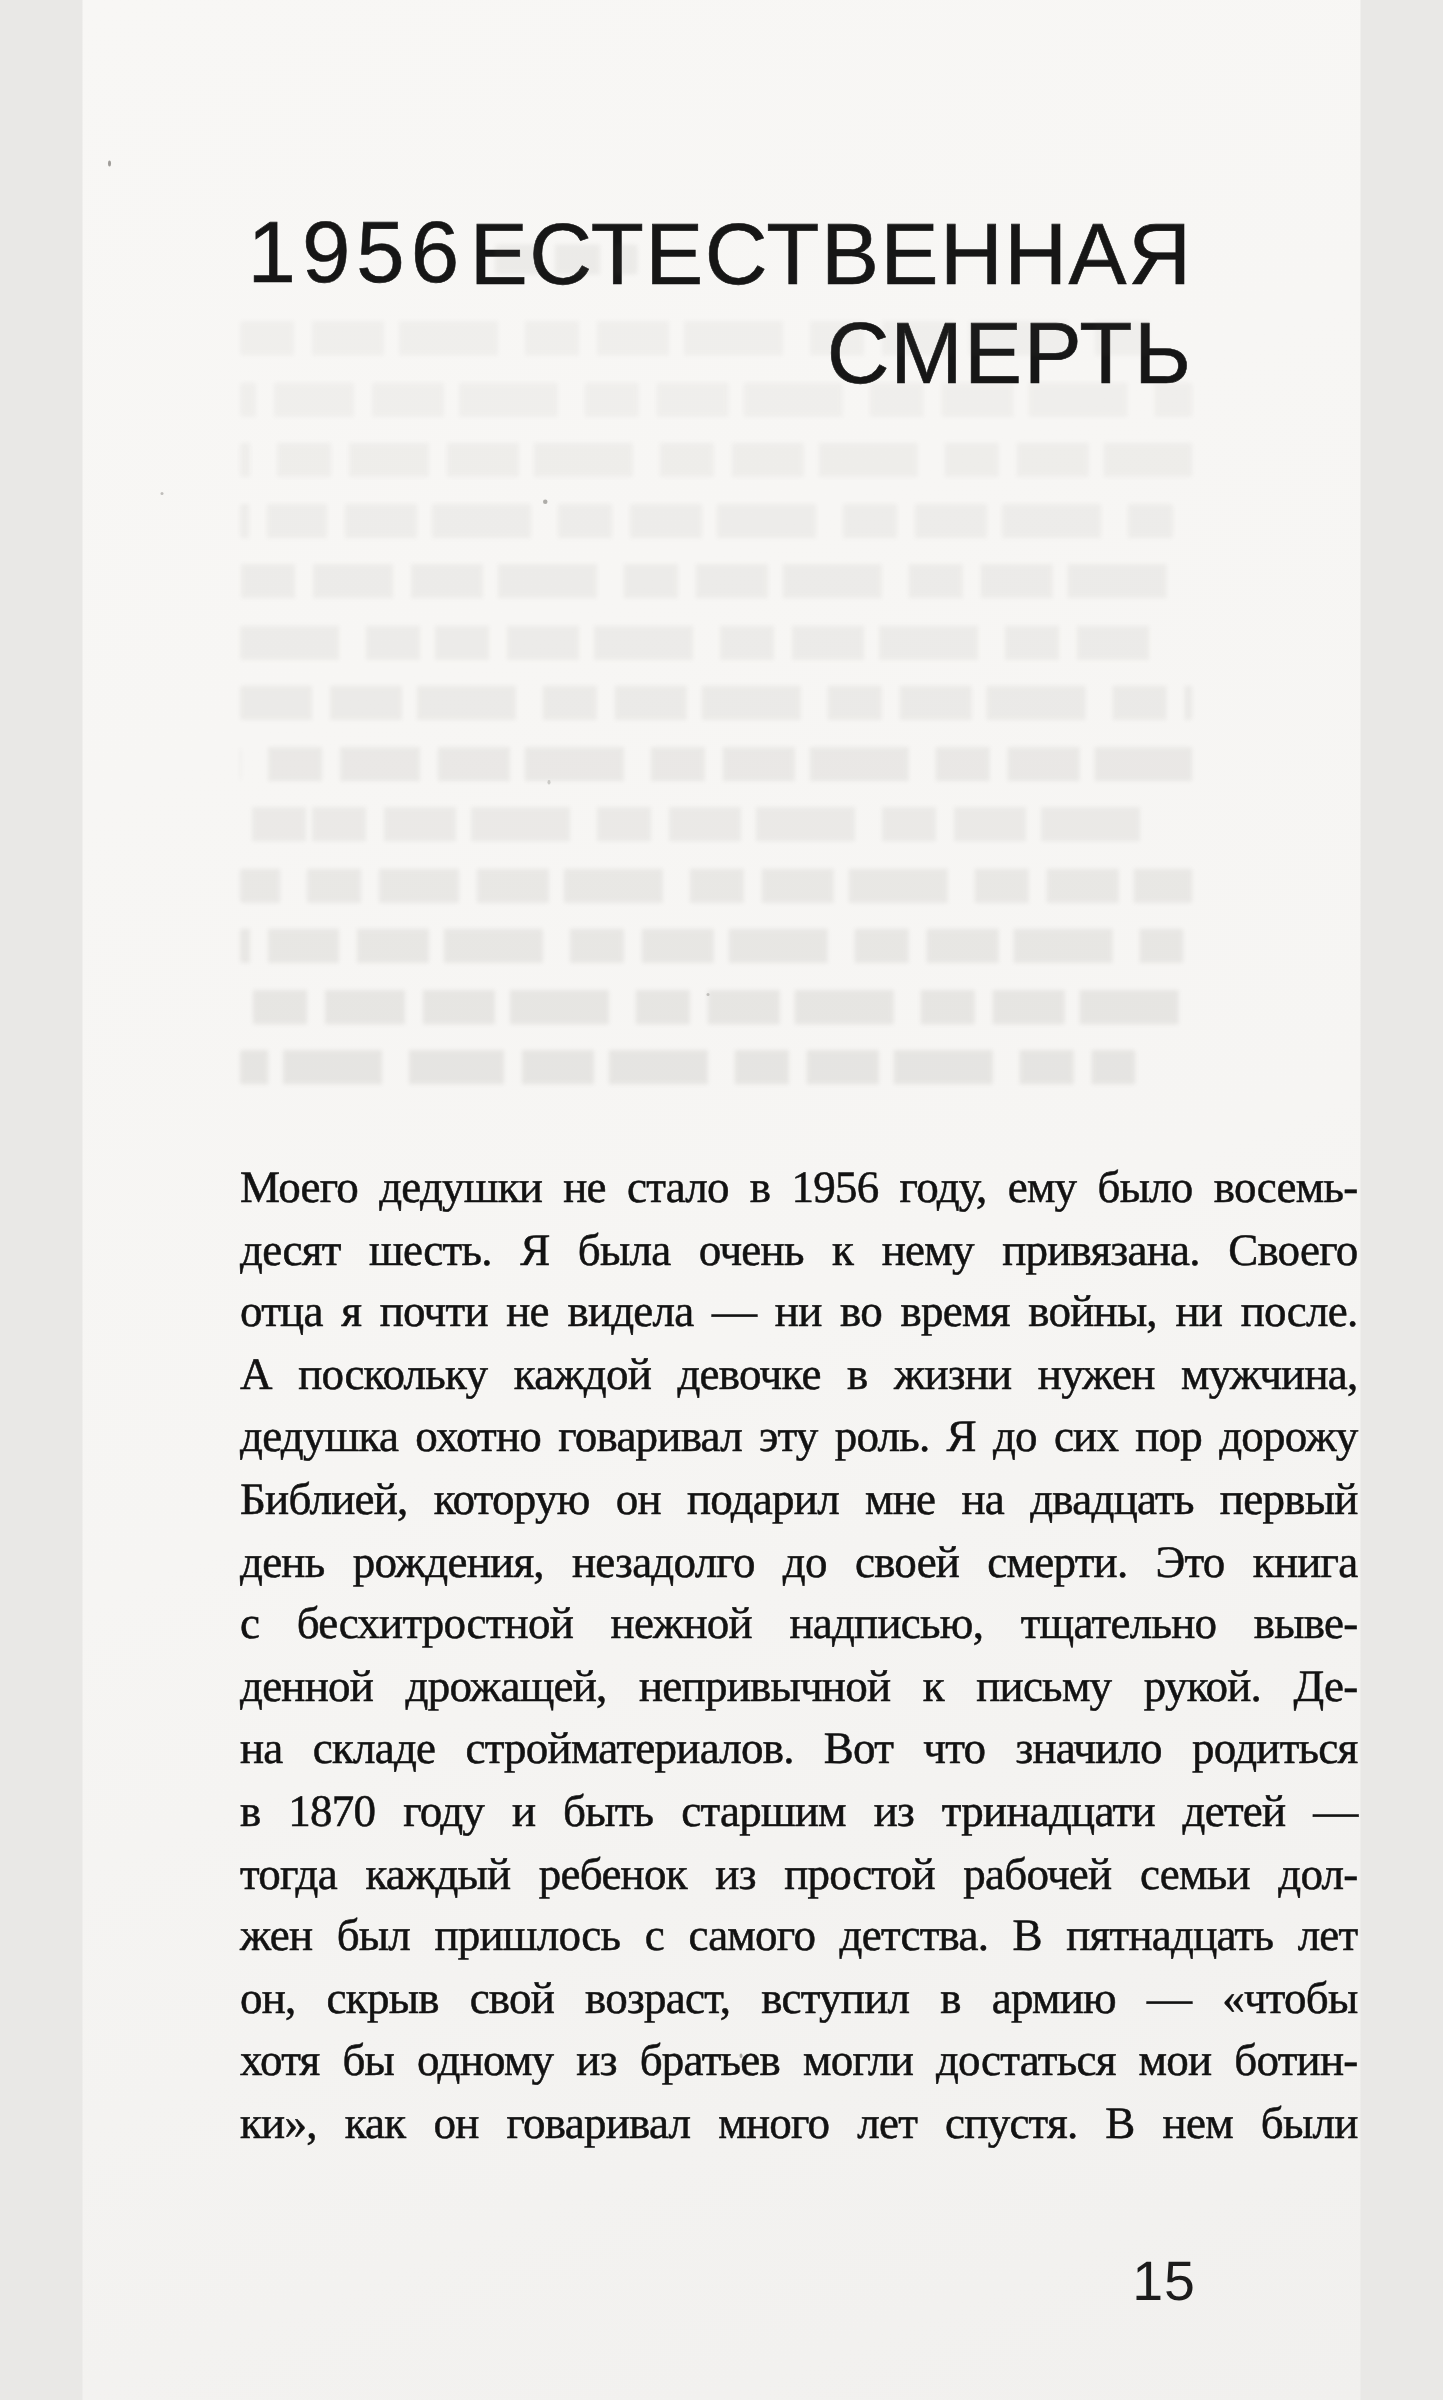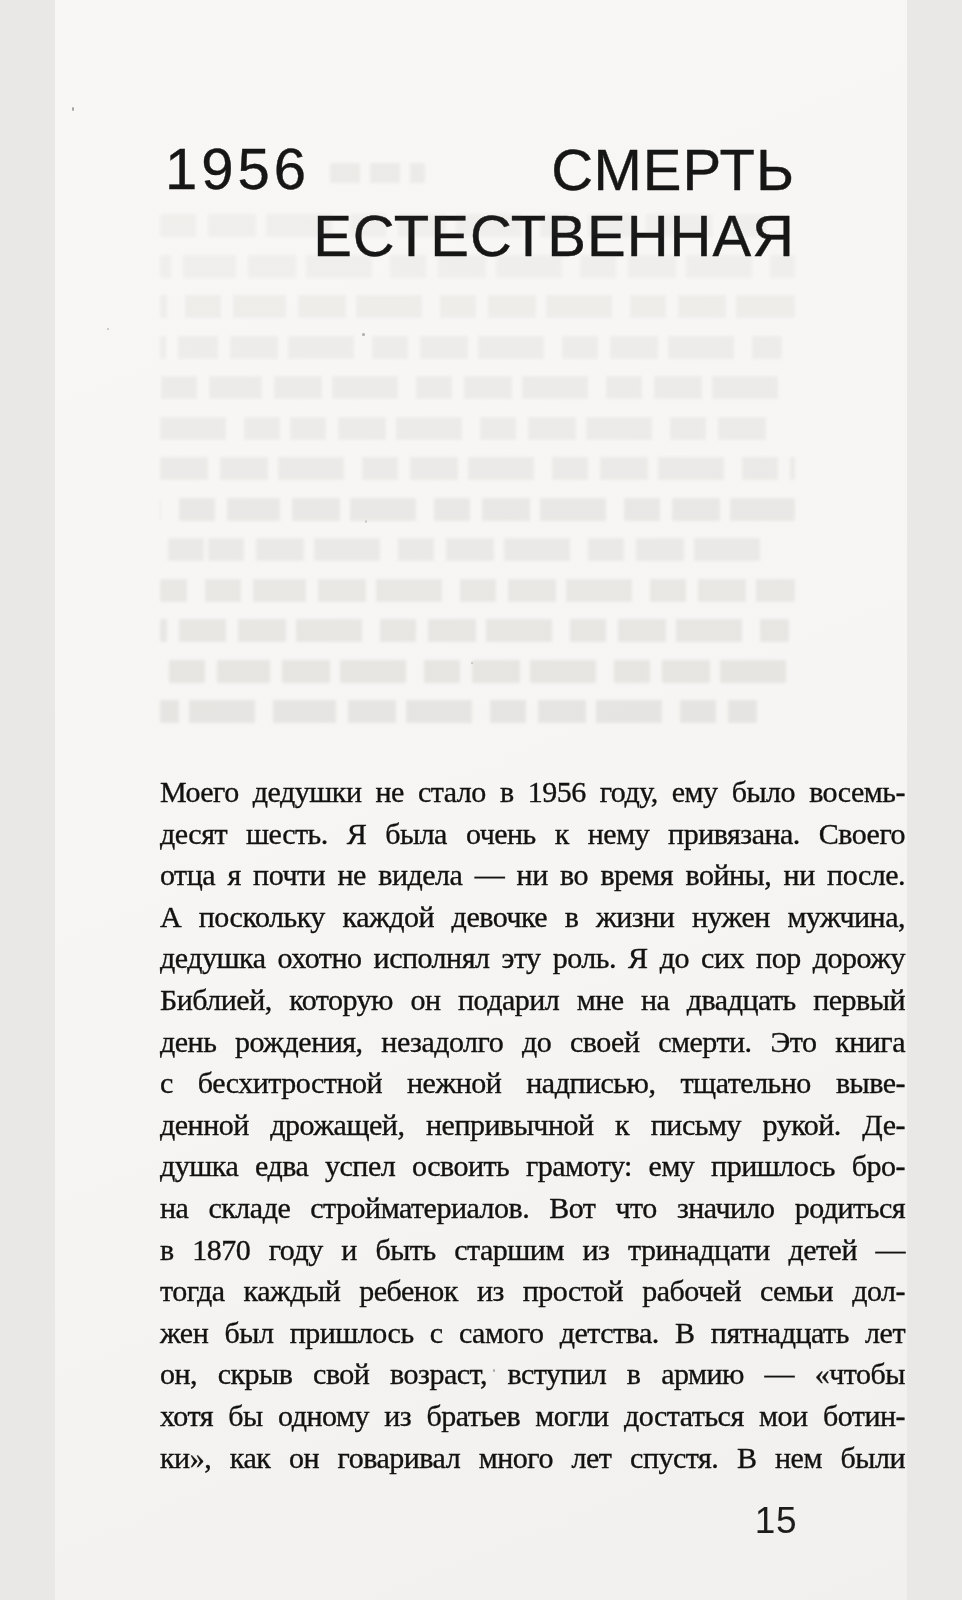--- a/index.html
+++ b/index.html
@@ -132,22 +132,22 @@
   .speck.s7 { left: 310px; top: 520px;  opacity: 0.25; width: 2px; height: 3px; }
 </style>
 </head>
 <body>
 
 <div class="page">
 
   <div class="chapter-year">1956</div>
 
   <div class="chapter-title">
+    <div>ЕСТЕСТВЕННАЯ</div>
     <div>СМЕРТЬ</div>
-    <div>ЕСТЕСТВЕННАЯ</div>
   </div>
 
   <div class="ghost-fragment"></div>
 
   <div class="bleedthrough">
     <div class="ghost"></div>
     <div class="ghost"></div>
     <div class="ghost"></div>
     <div class="ghost"></div>
     <div class="ghost"></div>
@@ -159,26 +159,25 @@
     <div class="ghost"></div>
     <div class="ghost"></div>
     <div class="ghost"></div>
   </div>
 
   <div class="body-text">
       <div class="tline">Моего дедушки не стало в 1956 году, ему было восемь-</div>
       <div class="tline">десят шесть. Я была очень к нему привязана. Своего</div>
       <div class="tline">отца я почти не видела — ни во время войны, ни после.</div>
       <div class="tline">А поскольку каждой девочке в жизни нужен мужчина,</div>
-      <div class="tline">дедушка охотно исполнял эту роль. Я до сих пор дорожу</div>
+      <div class="tline">дедушка охотно говаривал эту роль. Я до сих пор дорожу</div>
       <div class="tline">Библией, которую он подарил мне на двадцать первый</div>
       <div class="tline">день рождения, незадолго до своей смерти. Это книга</div>
       <div class="tline">с бесхитростной нежной надписью, тщательно выве-</div>
       <div class="tline">денной дрожащей, непривычной к письму рукой. Де-</div>
-      <div class="tline">душка едва успел освоить грамоту: ему пришлось бро-</div>
       <div class="tline">на складе стройматериалов. Вот что значило родиться</div>
       <div class="tline">в 1870 году и быть старшим из тринадцати детей —</div>
       <div class="tline">тогда каждый ребенок из простой рабочей семьи дол-</div>
       <div class="tline">жен был пришлось с самого детства. В пятнадцать лет</div>
       <div class="tline">он, скрыв свой возраст, вступил в армию — «чтобы</div>
       <div class="tline">хотя бы одному из братьев могли достаться мои ботин-</div>
       <div class="tline">ки», как он говаривал много лет спустя. В нем были</div>
     </div>
 
   <div class="page-number">15</div>

